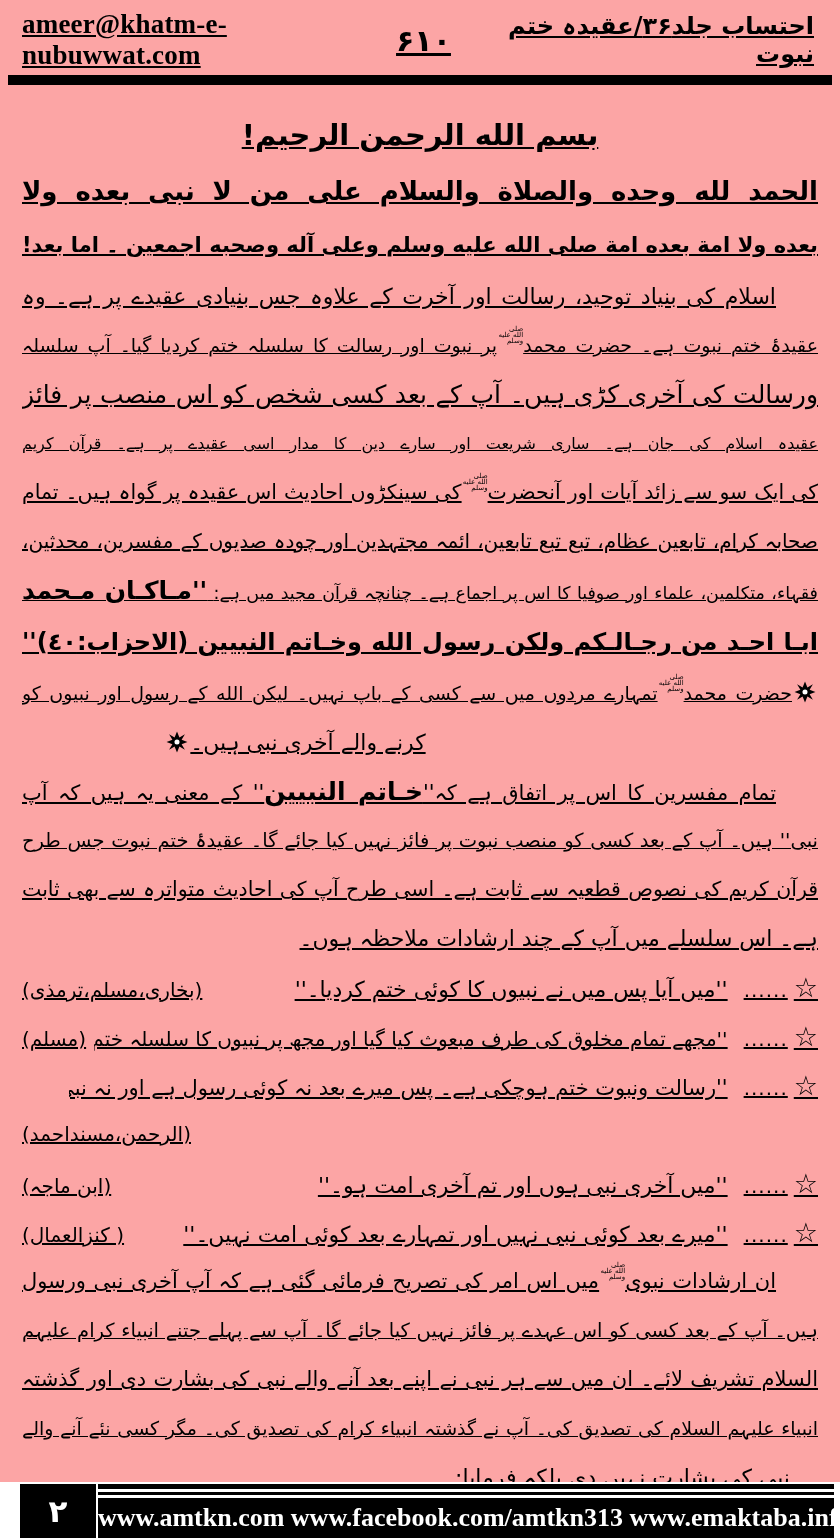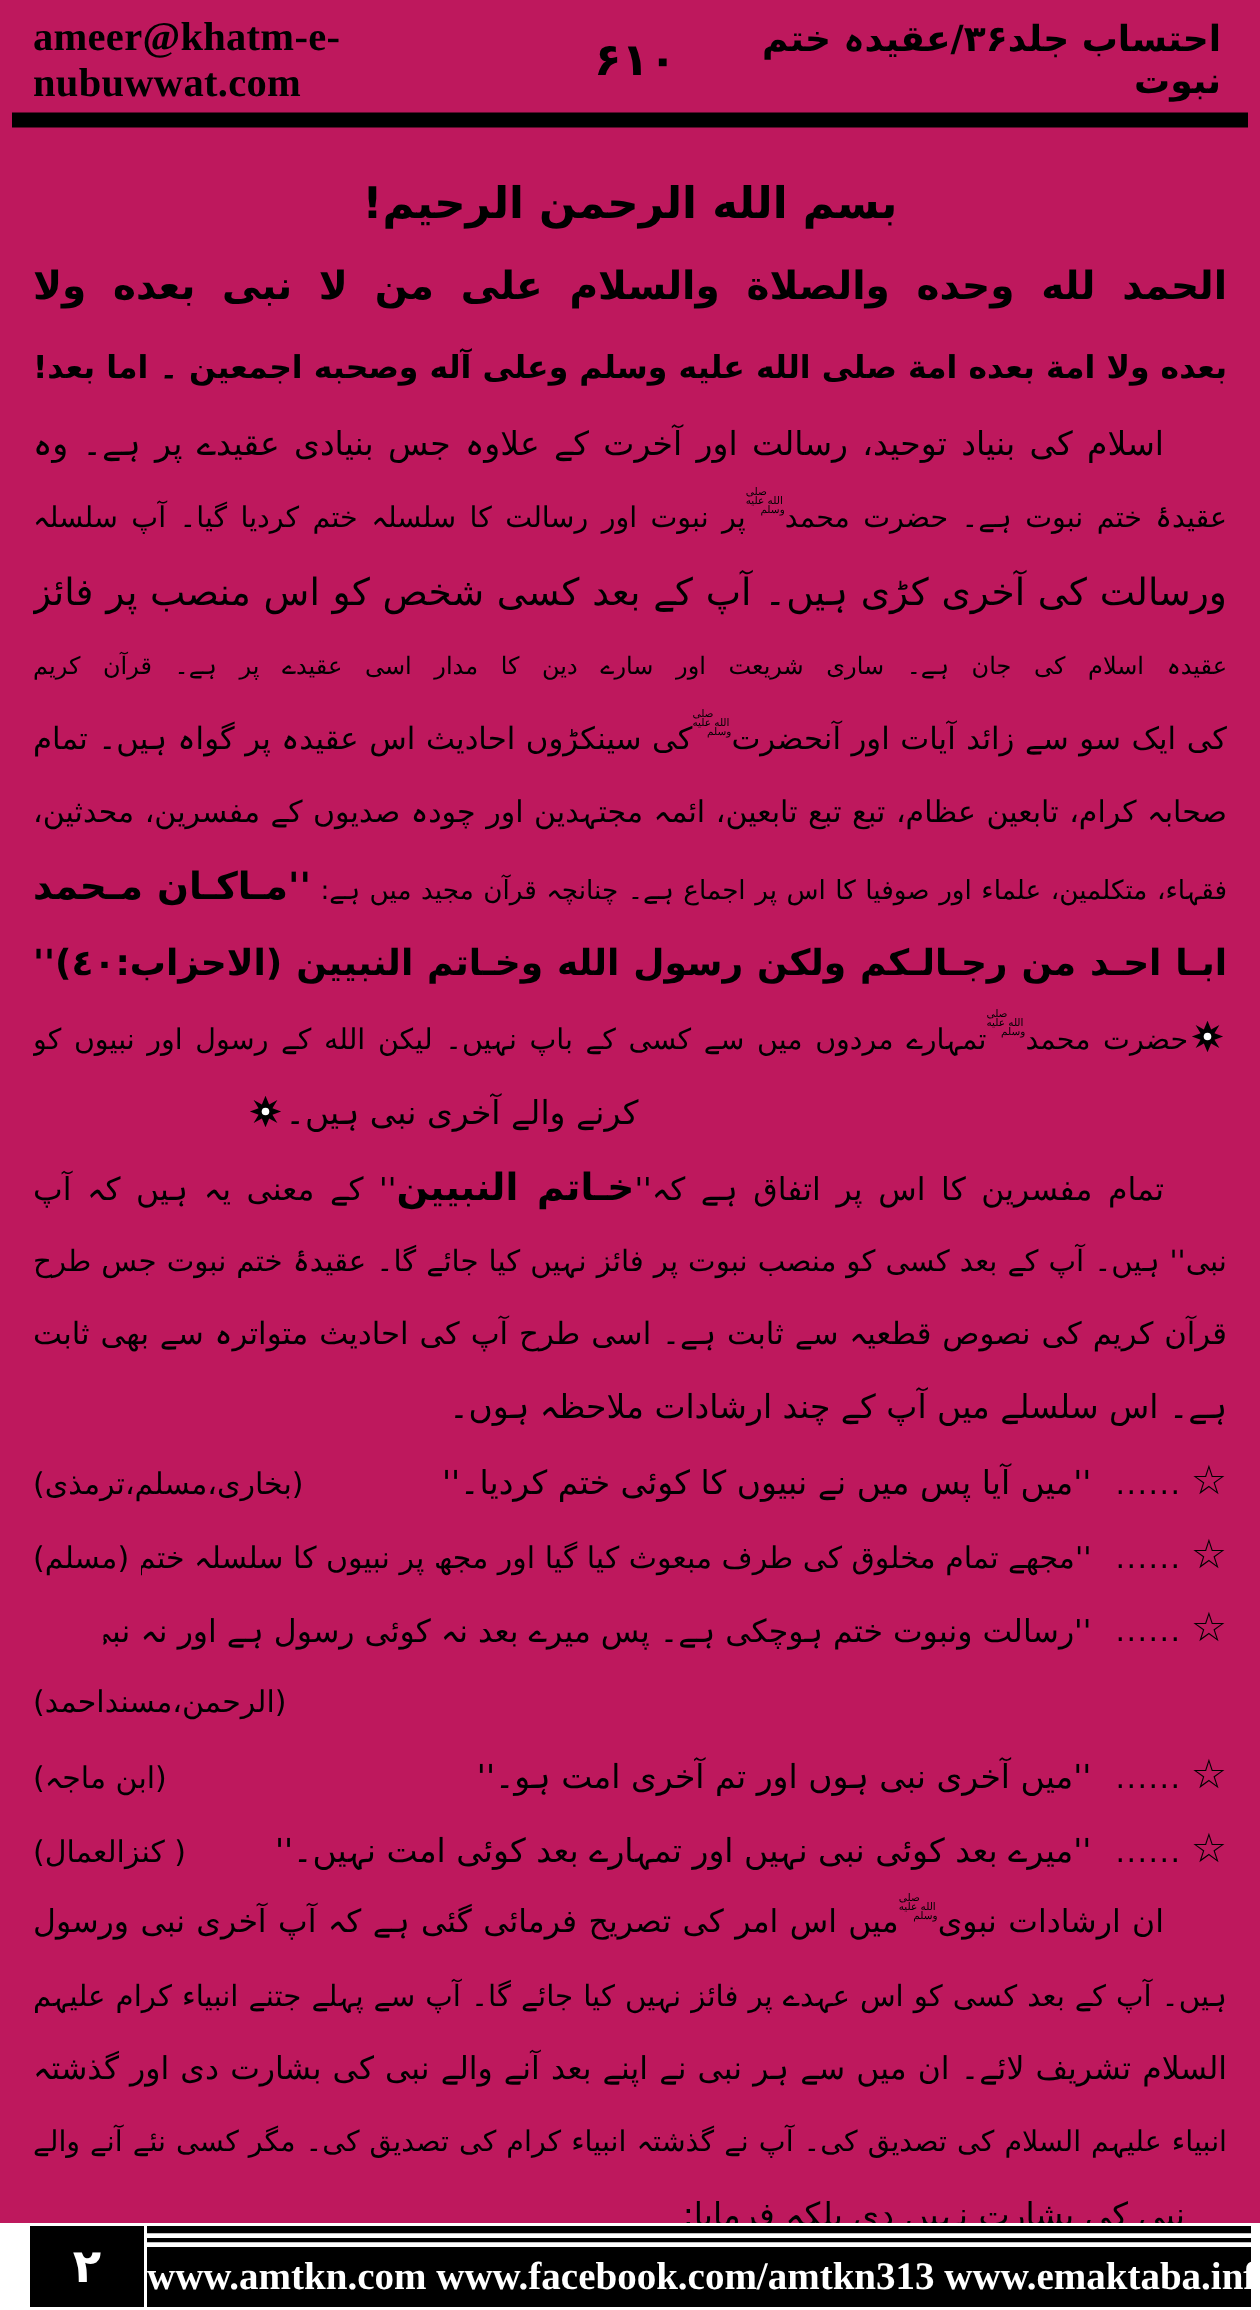--- a/index.html
+++ b/index.html
@@ -1,19 +1,20 @@
 <!DOCTYPE html>
 <html lang="ur"><head>
 <meta charset="utf-8">
 <style>
   html,body{margin:0;padding:0;background:#e8e8e8;}
   .page{
     position:relative;width:840px;height:1540px;margin:0 auto;
-    background:#be185d;color:#000;overflow:hidden;
+    background:#fca5a5;color:#000;overflow:hidden;
     font-family:"DejaVu Sans",sans-serif;
+    text-decoration:underline;
   }
   
   .header{
     display:flex;align-items:center;justify-content:space-between;
     padding:14px 26px 0 22px;height:52px;
   }
   .hdr-email{font-family:"Liberation Serif",serif;font-weight:bold;font-size:27px;letter-spacing:.2px;}
   .hdr-num{font-weight:bold;font-size:30px;direction:rtl;}
   .hdr-title{direction:rtl;font-weight:bold;font-size:24px;}
   .top-rule{height:10px;background:#000;margin:9px 8px 0 8px;}
@@ -28,21 +29,21 @@
   .arabic{font-weight:bold;font-size:26px;line-height:54px;height:54px;}
   .arabic-inline{font-weight:bold;font-size:25px;}
   .indent{padding-right:42px;}
   .natural{text-align:center;text-align-last:right;}
   .close-line{text-align:center;text-align-last:center;padding-right:250px;}
   .ref-line{text-align:left;text-align-last:left;font-size:20px;}
   .p3-last{text-align:right;text-align-last:right;padding-right:28px;}
   
   .saw{
     display:inline-block;width:26px;min-width:26px;
-    font-size:7px;line-height:6px;text-align:left;
+    font-size:7px;line-height:6px;text-align:right;
     vertical-align:9px;font-weight:normal;white-space:normal;
   }
   
   .rosette{display:inline-block;vertical-align:-3px;margin:0 2px;}
   .rosette svg{display:block;}
   
   .h-row{
     display:flex;direction:rtl;align-items:baseline;
     height:49px;line-height:49px;overflow:hidden;
   }

